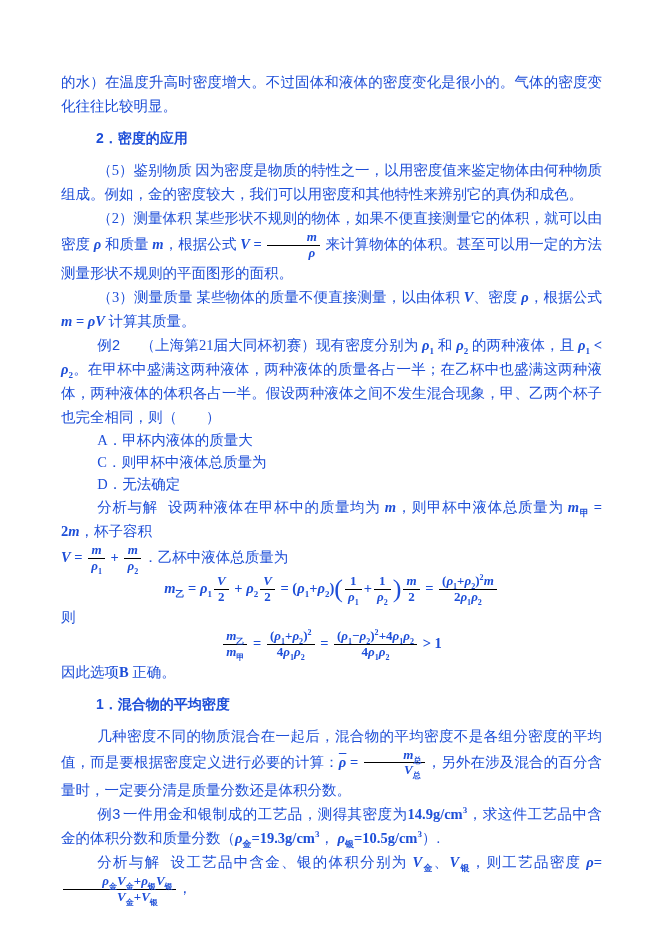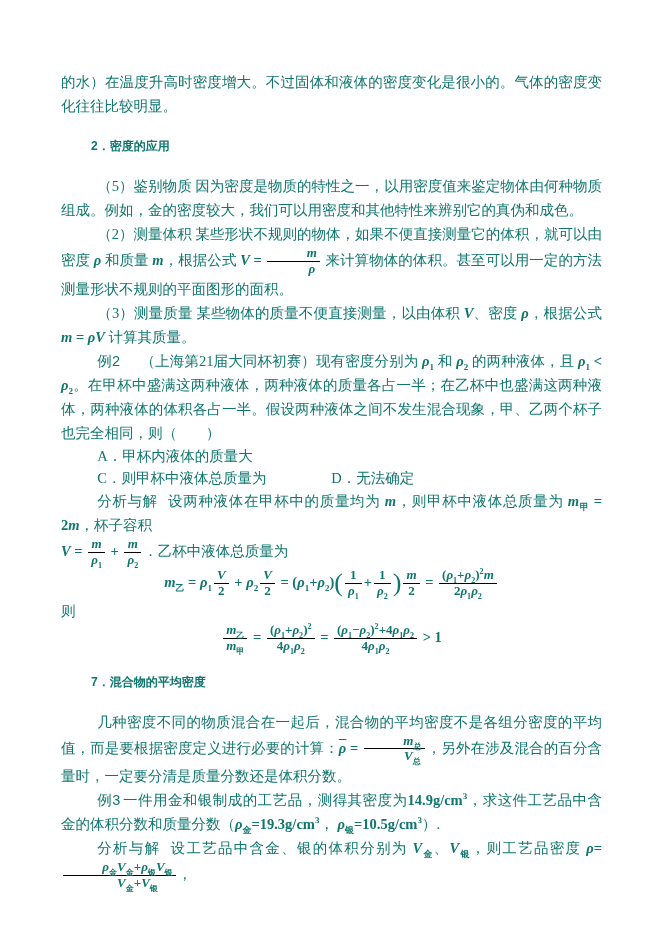--- a/index.html
+++ b/index.html
@@ -13,41 +13,41 @@
   }
   .content {
     position: absolute;
     left: 61px;
     top: 70px;
     width: 541px;
     font-family: "Liberation Serif", "DejaVu Serif", serif;
     font-size: 14.5px;
     line-height: 24px;
     text-align: justify;
-    color: #0f766e;
+    color: #1d4ed8;
   }
   .para { margin: 0; }
   .indent { text-indent: 2.5em; }
   .heading {
-    margin: 16px 0;
+    margin: 8px 0;
     font-family: "Liberation Sans", "DejaVu Sans", sans-serif;
     font-weight: bold;
     text-indent: 2.5em;
-    font-size: 12px;
+    font-size: 14px;
   }
   .label {
     font-family: "Liberation Sans", "DejaVu Sans", sans-serif;
     font-weight: normal;
     font-style: normal;
   }
   .label-wide { margin-right: 1.4em; }
   .label-mid  { margin-right: 0.7em; }
   .label-tight{ margin-right: 0.15em; }
   .choices { padding-left: 2.5em; }
-  .choice-row { display: flex; line-height: 22px; margin: 0; }
+  .choice-row { display: flex; line-height: 22px; margin: 0; flex-direction: column; }
   .choice-row .choice:first-child { width: 234px; }
   .formula-center { text-align: center; margin: 0 0; line-height: 1.25; }
   
   .r-n  { font-weight: normal; }
   .r-b  { font-weight: bold; }
   .r-mi { font-weight: bold; font-style: italic; }
   .r-miover { font-weight: bold; font-style: italic; text-decoration: overline; }
   sub.r-sub { font-size: 62%; font-weight: bold; line-height: 0; }
   sup.r-sup { font-size: 62%; font-weight: bold; line-height: 0; }
   .r-big { font-size: 180%; font-weight: normal; vertical-align: middle; line-height: 1; }
@@ -98,22 +98,23 @@
     </p>
 
     <p class="para"><span class="r-mi">V</span><span class="r-b"> = </span><span class="frac"><span class="fnum"><span class="r-mi">m</span></span><span class="fden"><span class="r-mi">ρ</span><sub class="r-sub">1</sub></span></span><span class="r-b"> + </span><span class="frac"><span class="fnum"><span class="r-mi">m</span></span><span class="fden"><span class="r-mi">ρ</span><sub class="r-sub">2</sub></span></span><span class="r-n">．乙杯中液体总质量为</span></p>
 
     <div class="formula-center"><span class="r-mi">m</span><sub class="r-sub">乙</sub><span class="r-b"> = </span><span class="r-mi">ρ</span><sub class="r-sub">1</sub><span class="frac"><span class="fnum"><span class="r-mi">V</span></span><span class="fden"><span class="r-b">2</span></span></span><span class="r-b"> + </span><span class="r-mi">ρ</span><sub class="r-sub">2</sub><span class="frac"><span class="fnum"><span class="r-mi">V</span></span><span class="fden"><span class="r-b">2</span></span></span><span class="r-b"> = (</span><span class="r-mi">ρ</span><sub class="r-sub">1</sub><span class="r-b">+</span><span class="r-mi">ρ</span><sub class="r-sub">2</sub><span class="r-b">)</span><span class="r-big">(</span><span class="frac"><span class="fnum"><span class="r-b">1</span></span><span class="fden"><span class="r-mi">ρ</span><sub class="r-sub">1</sub></span></span><span class="r-b">+</span><span class="frac"><span class="fnum"><span class="r-b">1</span></span><span class="fden"><span class="r-mi">ρ</span><sub class="r-sub">2</sub></span></span><span class="r-big">)</span><span class="frac"><span class="fnum"><span class="r-mi">m</span></span><span class="fden"><span class="r-b">2</span></span></span><span class="r-b"> = </span><span class="frac"><span class="fnum"><span class="r-b">(</span><span class="r-mi">ρ</span><sub class="r-sub">1</sub><span class="r-b">+</span><span class="r-mi">ρ</span><sub class="r-sub">2</sub><span class="r-b">)</span><sup class="r-sup">2</sup><span class="r-mi">m</span></span><span class="fden"><span class="r-b">2</span><span class="r-mi">ρ</span><sub class="r-sub">1</sub><span class="r-mi">ρ</span><sub class="r-sub">2</sub></span></span></div>
 
     <p class="para">则</p>
 
     <div class="formula-center"><span class="frac"><span class="fnum"><span class="r-mi">m</span><sub class="r-sub">乙</sub></span><span class="fden"><span class="r-mi">m</span><sub class="r-sub">甲</sub></span></span><span class="r-b"> = </span><span class="frac"><span class="fnum"><span class="r-b">(</span><span class="r-mi">ρ</span><sub class="r-sub">1</sub><span class="r-b">+</span><span class="r-mi">ρ</span><sub class="r-sub">2</sub><span class="r-b">)</span><sup class="r-sup">2</sup></span><span class="fden"><span class="r-b">4</span><span class="r-mi">ρ</span><sub class="r-sub">1</sub><span class="r-mi">ρ</span><sub class="r-sub">2</sub></span></span><span class="r-b"> = </span><span class="frac"><span class="fnum"><span class="r-b">(</span><span class="r-mi">ρ</span><sub class="r-sub">1</sub><span class="r-b">−</span><span class="r-mi">ρ</span><sub class="r-sub">2</sub><span class="r-b">)</span><sup class="r-sup">2</sup><span class="r-b">+4</span><span class="r-mi">ρ</span><sub class="r-sub">1</sub><span class="r-mi">ρ</span><sub class="r-sub">2</sub></span><span class="fden"><span class="r-b">4</span><span class="r-mi">ρ</span><sub class="r-sub">1</sub><span class="r-mi">ρ</span><sub class="r-sub">2</sub></span></span><span class="r-b"> &gt; 1</span></div>
 
+    <p class="para"><span class="r-n">因此选项</span><span class="r-b">B</span><span class="r-n"> 正确。</span></p>
 
-    <p class="heading">7．混合物的平均密度</p>
+    <p class="heading">1．混合物的平均密度</p>
 
     <p class="para indent"><span class="r-n">几种密度不同的物质混合在一起后，混合物的平均密度不是各组分密度的平均值，而是要根据密度定义进行必要的计算：</span><span class="r-miover">ρ</span><span class="r-b"> = </span><span class="frac"><span class="fnum"><span class="r-mi">m</span><sub class="r-sub">总</sub></span><span class="fden"><span class="r-mi">V</span><sub class="r-sub">总</sub></span></span><span class="r-n">，另外在涉及混合的百分含量时，一定要分清是质量分数还是体积分数。</span></p>
 
     <p class="para indent">
       <span class="label label-tight">例3</span><span><span class="r-n">一件用金和银制成的工艺品，测得其密度为</span><span class="r-b">14.9g/cm</span><sup class="r-sup">3</sup><span class="r-n">，求这件工艺品中含金的体积分数和质量分数（</span><span class="r-mi">ρ</span><sub class="r-sub">金</sub><span class="r-b">=19.3g/cm</span><sup class="r-sup">3</sup><span class="r-n">， </span><span class="r-mi">ρ</span><sub class="r-sub">银</sub><span class="r-b">=10.5g/cm</span><sup class="r-sup">3</sup><span class="r-n">）.</span></span>
     </p>
 
     <p class="para indent">
       <span class="label label-mid">分析与解</span><span><span class="r-n">设工艺品中含金、银的体积分别为 </span><span class="r-mi">V</span><sub class="r-sub">金</sub><span class="r-n">、</span><span class="r-mi">V</span><sub class="r-sub">银</sub><span class="r-n">，则工艺品密度 </span><span class="r-mi">ρ</span><span class="r-b">=</span><span class="frac"><span class="fnum"><span class="r-mi">ρ</span><sub class="r-sub">金</sub><span class="r-mi">V</span><sub class="r-sub">金</sub><span class="r-b">+</span><span class="r-mi">ρ</span><sub class="r-sub">银</sub><span class="r-mi">V</span><sub class="r-sub">银</sub></span><span class="fden"><span class="r-mi">V</span><sub class="r-sub">金</sub><span class="r-b">+</span><span class="r-mi">V</span><sub class="r-sub">银</sub></span></span><span class="r-n">，</span></span>
     </p>

